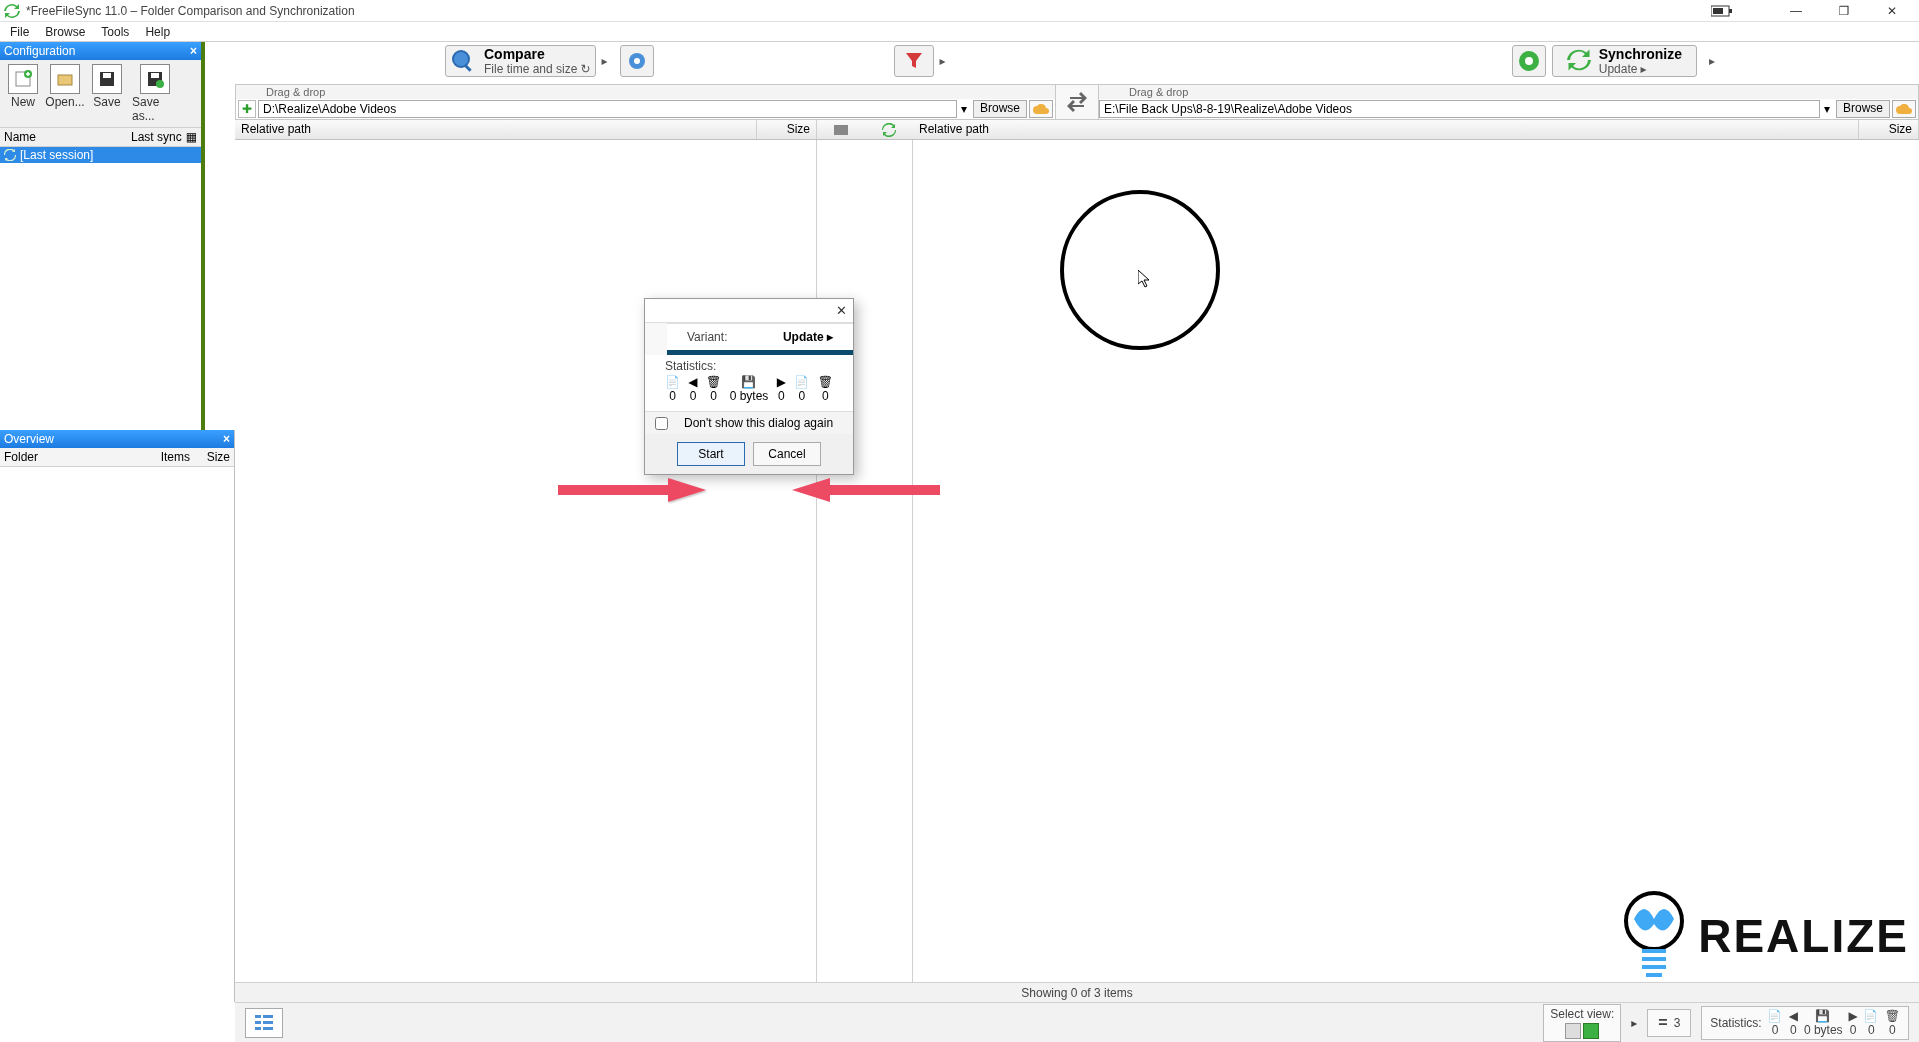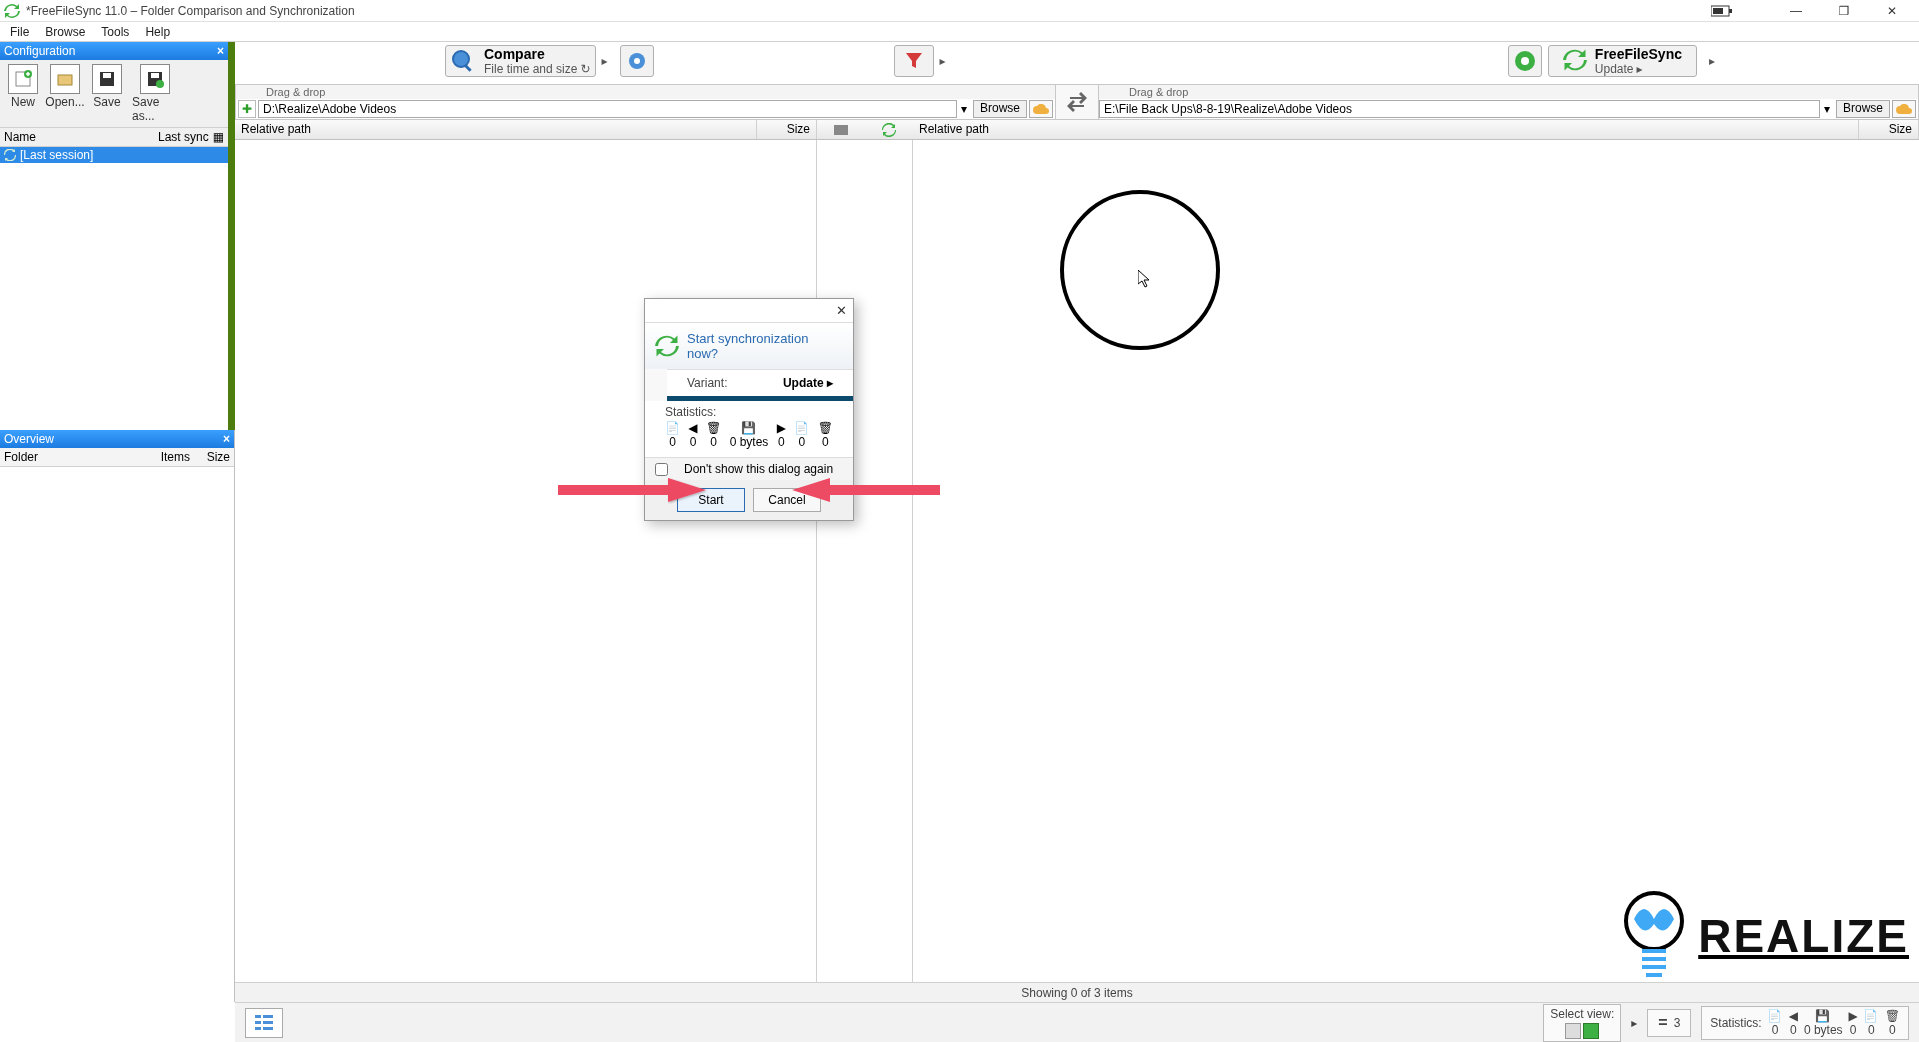--- a/index.html
+++ b/index.html
@@ -11,21 +11,21 @@
 .title-bar .title { flex: 1; color: #444; }
 .title-bar .win-controls { display: flex; gap: 2px; }
 .title-bar .win-controls div { width: 46px; height: 20px; display: flex; align-items: center; justify-content: center; color: #333; }
 .battery-icon { width: 22px; height: 14px; margin-right: 40px; }
 
 
 .menu-bar { height: 20px; display: flex; align-items: center; padding-left: 2px; border-bottom: 1px solid #d0d0d0; }
 .menu-bar span { padding: 2px 8px; color: #222; }
 
 
-.config-panel { position: absolute; left: 0; top: 42px; width: 235px; height: 388px; border-right: 7px solid #4d7c0f; }
+.config-panel { position: absolute; left: 0; top: 42px; width: 205px; height: 388px; border-right: 4px solid #4d7c0f; }
 .panel-header { background: linear-gradient(#3aa0ff, #1d7be0); color: #fff; height: 18px; display: flex; align-items: center; padding: 0 4px; justify-content: space-between; }
 .panel-header .close-x { color: #fff; font-weight: bold; }
 .config-toolbar { display: flex; padding: 2px 4px; gap: 4px; background: #f0f0f0; }
 .config-btn { display: flex; flex-direction: column; align-items: center; width: 38px; padding: 2px; }
 .config-btn .icon-box { width: 30px; height: 30px; border: 1px solid #888; background: #fff; display: flex; align-items: center; justify-content: center; }
 .config-btn .lbl { color: #333; margin-top: 1px; }
 .config-list-header { background: #f0f0f0; display: flex; padding: 2px 4px; border-top: 1px solid #d0d0d0; border-bottom: 1px solid #d0d0d0; justify-content: space-between; }
 .config-list-header .h-name { flex: 1; }
 .config-list-header .h-last { width: 70px; text-align: right; }
 .config-item { background: #2d8ae6; color: #fff; padding: 1px 4px; display: flex; align-items: center; gap: 4px; }
@@ -107,21 +107,21 @@
 
 
 .status-bar { position: absolute; left: 235px; right: 0; bottom: 40px; height: 20px; background: #f2f2f2; border-top:1px solid #d0d0d0; display:flex; align-items:center; justify-content:center; color:#444; }
 .status-bar.row2 { bottom: 0; height: 40px; justify-content:flex-start; padding:0 10px; gap:10px; }
 .view-icon-box { width:38px; height:30px; border:1px solid #aaa; background:#fff; display:flex; align-items:center; justify-content:center; }
 .select-view-box { border:1px solid #bbb; background:#fafafa; padding:2px 6px; display:flex; flex-direction:column; align-items:center; }
 .stats-footer { margin-left:auto; border:1px solid #bbb; background:#fafafa; padding:2px 8px; display:flex; align-items:center; gap:6px; }
 .stats-footer .sfc { display:flex; flex-direction:column; align-items:center; font-size:10px; }
 
 
-.realize-logo { position:absolute; right:10px; bottom:60px; display:flex; align-items:center; gap:4px;text-decoration:underline; }
+.realize-logo { position:absolute; right:10px; bottom:60px; display:flex; align-items:center; gap:4px; }
 .realize-logo .bulb svg { width:80px; height:90px; }
 .realize-logo .txt { font-size:46px; font-weight:bold; letter-spacing:2px; color:#111; }
 
 
 .i-green { fill:#3cb043; }
 .i-red { fill:#d43a3a; }
 .i-gray { fill:#666; }
 </style>
 </head>
 <body>
@@ -256,21 +256,21 @@
           <circle cx="14" cy="14" r="4" fill="#fff"></circle>
         </svg>
     </div>
     <div class="sync-btn">
       <span>
         <svg width="24" height="24" viewBox="0 0 16 16">
             <path class="i-green" d="M2 8a6 6 0 0110-4l-2 2h5V1l-2 2A8 8 0 000 8h2zm12 0a6 6 0 01-10 4l2-2H1v5l2-2a8 8 0 0013-5h-2z"></path>
           </svg>
       </span>
       <span class="compare-text">
-        <span class="big">FreeFileSync</span>
+        <span class="big">Synchronize</span>
         <span class="sub"><span>Update</span> <span>▸</span></span>
       </span>
     </div>
     <span class="small-arrow">▸</span>
   </div>
 </div>
 
 <div class="path-row">
   <div class="path-half">
     <div class="drag-label">Drag &amp; drop</div>
@@ -334,28 +334,20 @@
 <div class="grid-body-right"></div>
 
 <div class="attention-circle"></div>
 <svg class="cursor-arrow" width="14" height="18">
     <path d="M0 0l0 14 4-3 3 6 2-1-3-6 5 0z" fill="#fff" stroke="#000"></path>
   </svg>
 
 <div class="dialog">
   <div class="dialog-title">
     <span class="x">✕</span>
-  </div>
-  <div class="dialog-head">
-    <span class="sync-icon">
-      <svg viewBox="0 0 16 16">
-          <path class="i-green" d="M2 8a6 6 0 0110-4l-2 2h5V1l-2 2A8 8 0 000 8h2zm12 0a6 6 0 01-10 4l2-2H1v5l2-2a8 8 0 0013-5h-2z"></path>
-        </svg>
-    </span>
-    <span class="q">Start synchronization now?</span>
   </div>
   <div class="dialog-variant">
     <span class="vl">Variant:</span>
     <span class="vv"><span>Update</span> <span>▸</span></span>
   </div>
   <div class="dialog-stats">
     <div class="sl">Statistics:</div>
     <div class="stats-row">
       <div class="sc">
           <span>📄</span>

